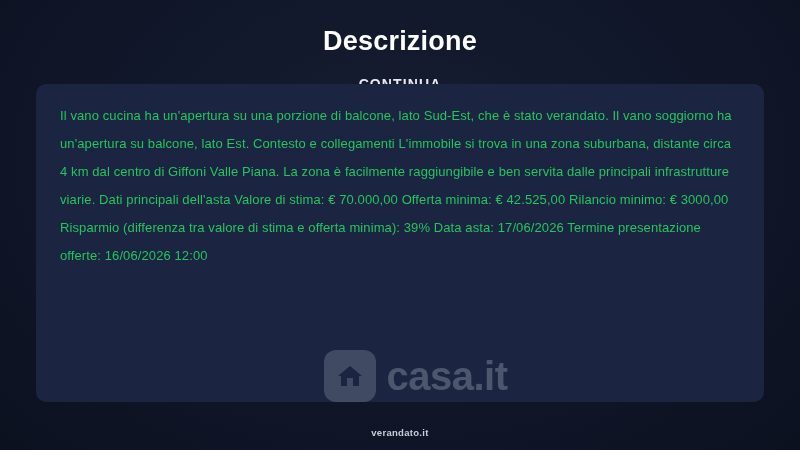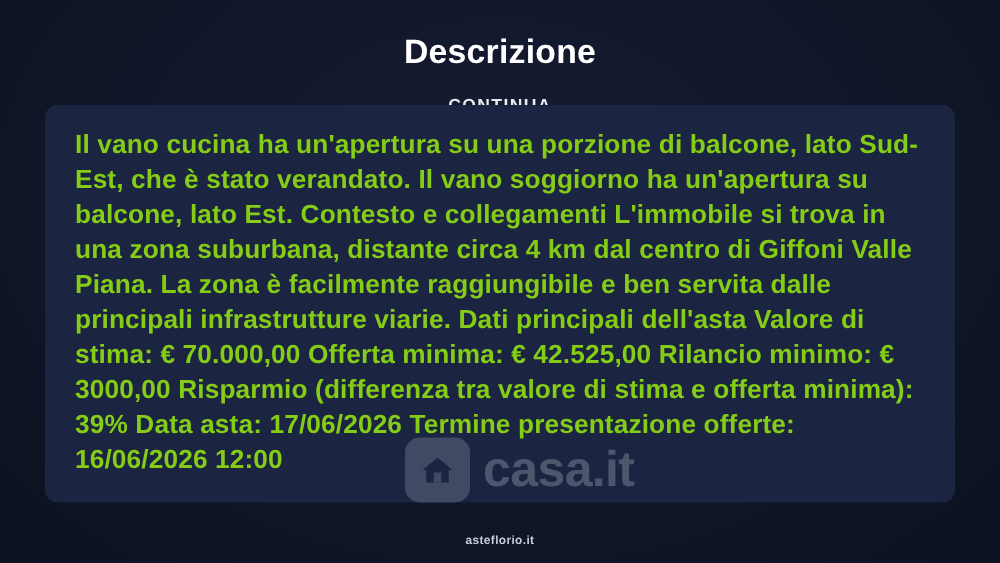--- a/index.html
+++ b/index.html
@@ -45,27 +45,26 @@
     top: 84px;
     width: 728px;
     height: 318px;
     background: #1b2440;
     border-radius: 10px;
     box-sizing: border-box;
     padding: 18px 24px 0 24px;
     overflow: hidden;
   }
   .body-text {
-    color: #84cc16;
-    font-size: 21px;
+    color: #22c55e;
+    font-size: 13px;
     line-height: 28px;
     letter-spacing: 0.1px;
     text-align: left;
     margin: 0;
-    font-weight: bold;
   }
   .watermark {
     position: absolute;
     left: 0;
     right: 0;
     bottom: 48px;
     display: flex;
     align-items: center;
     justify-content: center;
     gap: 10px;
@@ -118,15 +117,15 @@
   <div class="watermark">
     <span class="wm-logo">
       <svg width="34" height="34" viewBox="0 0 34 34" aria-hidden="true">
         <path d="M17 7 L29 17 L26 17 L26 27 L8 27 L8 17 L5 17 Z" fill="#1b2440"></path>
         <rect x="14" y="19" width="6" height="8" fill="#9aa3b5"></rect>
       </svg>
     </span>
     <span class="wm-text">casa.it</span>
   </div>
 
-  <div class="footer">asteflorio.it</div>
+  <div class="footer">verandato.it</div>
 
 </div>
 
 </body></html>

